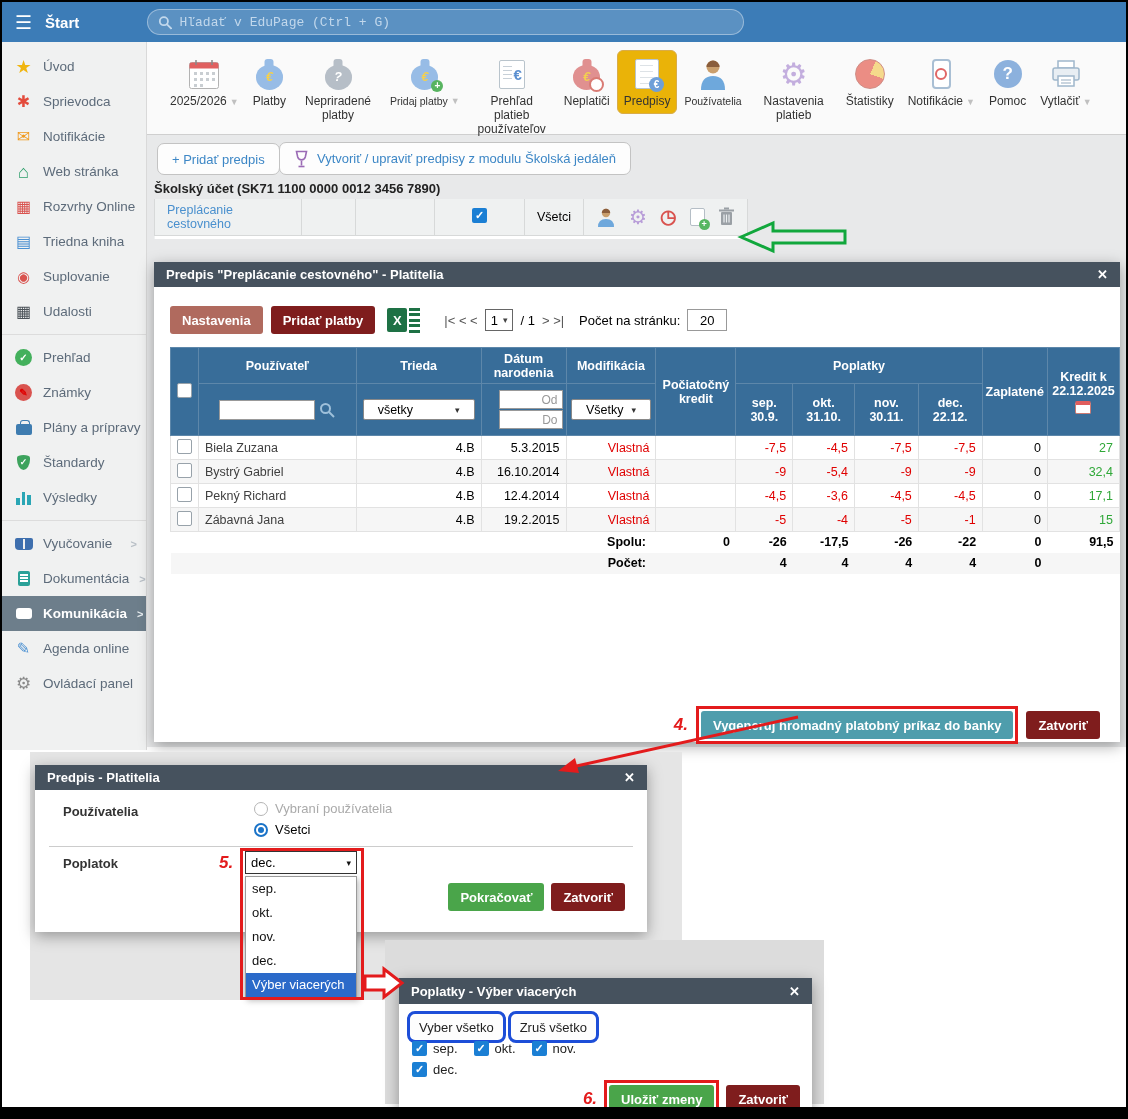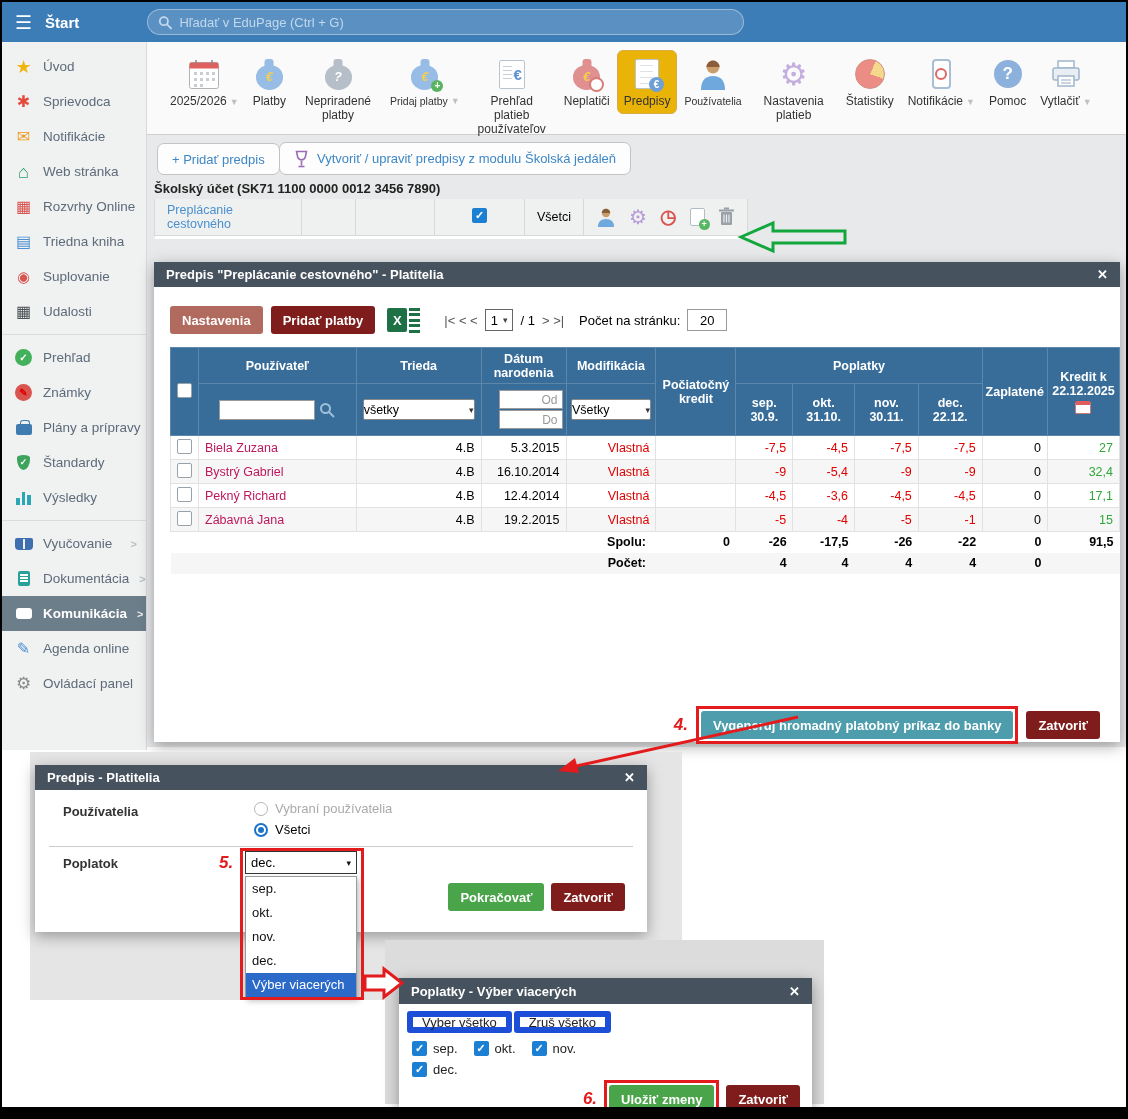--- a/index.html
+++ b/index.html
@@ -6,21 +6,21 @@
   html,body{background:#000}
   body{font-family:"Liberation Sans",sans-serif;width:1128px}
   #frame{position:relative;width:1128px;height:1119px;background:#000;overflow:hidden}
   #screen{position:absolute;left:2px;top:2px;width:1124px;height:1105px;background:#fff;overflow:hidden}
 
   
   .topbar{position:absolute;left:0;top:0;width:1124px;height:40px;background:#3c7cb7;display:flex;align-items:center;color:#fff;z-index:3}
   .burger{font-size:19px;margin-left:13px;cursor:pointer}
   .tb-title{font-weight:bold;font-size:15px;margin-left:13px}
   .searchbox{position:absolute;left:145px;top:7px;width:597px;height:26px;background:rgba(255,255,255,.16);border:1px solid rgba(255,255,255,.38);border-radius:13px;display:flex;align-items:center;padding:0 10px;gap:7px}
-  .searchbox input{background:transparent;border:none;outline:none;color:#000000;font-size:13px;width:100%;font-family:Liberation Sans, sans-serif}
+  .searchbox input{background:transparent;border:none;outline:none;color:#000000;font-size:13px;width:100%;font-family:Liberation Mono, monospace}
   .searchbox input::placeholder{color:#c2d8ec}
 
   
   .sidebar{position:absolute;left:0;top:40px;width:145px;height:708px;background:#f0f1f1;border-right:1px solid #d9d9d9;padding-top:7px;z-index:2}
   .side-item{height:35px;display:flex;align-items:center;padding-left:12px;gap:10px;font-size:13.5px;color:#5d6b7a;cursor:pointer}
   .side-item.sel{background:#6d7e8b;color:#fff;font-weight:bold}
   .side-div{height:1px;background:#dcdcdc;margin:5px 0}
   .chev{margin-left:auto;margin-right:9px;color:#b8bfc6;font-size:11px;font-weight:bold}
   .side-item.sel .chev{color:#e8edf0}
   .icn{width:19px;height:19px;display:flex;align-items:center;justify-content:center;font-size:16px;flex:none;line-height:1}
@@ -122,30 +122,30 @@
   .pag{display:flex;align-items:center;gap:7px;font-size:13px;color:#555;margin-left:12px}
   .pgsel{border:1px solid #666;height:22px;padding:0 5px;display:flex;align-items:center;gap:5px;background:#fff;color:#000;font-size:13px;cursor:pointer}
   .ppinput{width:40px;height:22px;border:1px solid #999;text-align:center;font-size:13px;font-family:inherit}
 
   .t2{border-collapse:collapse;table-layout:fixed;margin:13px 0 0 16px;font-size:12.5px}
   .t2 thead th{background:#386d99;color:#fff;font-weight:bold;border:1px solid #5d87aa;padding:2px 3px;text-align:center;vertical-align:middle}
   .t2 thead tr.r1 th{height:36px}
   .t2 thead tr.r2 th{height:52px}
   .t2 tbody td{border:1px solid #e2e2e2;height:24px;padding:2px 6px}
   .t2 tbody tr:nth-child(even) td{background:#f6f6f6}
-  .t2 .name{color:#be185d}
+  .t2 .name{color:#404040}
   .t2 .ctr{text-align:right}
   .t2 .rgt{text-align:right}
   .red{color:#e00000}
   .grn{color:#2fa838}
   .t2 tr.totals td{border:none;background:#fff;height:21px;font-weight:bold}
   .t2 .lab{text-align:right;padding-right:10px}
   .fsearch{display:flex;align-items:center;gap:4px;justify-content:center}
   .fsearch input{width:96px;height:20px;border:1px solid #999;font-size:12px;padding:0 3px;font-family:inherit}
-  .fakesel{background:#fff;border:1px solid #888;height:21px;display:flex;align-items:center;justify-content:space-between;padding:0 0;color:#000;font-size:12.5px;border-radius:2px;font-weight:normal;cursor:pointer}
+  .fakesel{background:#fff;border:1px solid #888;height:21px;display:flex;align-items:center;justify-content:space-between;padding:0 14px;color:#000;font-size:12.5px;border-radius:2px;font-weight:normal;cursor:pointer}
   .odto input{width:64px;height:19px;border:1px solid #999;text-align:right;font-size:12px;padding-right:4px;display:block;margin:1px 0 1px auto;font-family:inherit}
   .odto input::placeholder{color:#999}
   .kcal{width:16px;height:13px;background:#fff;border:1px solid #cc7a72;border-top:4px solid #e05d5d;border-radius:2px;margin:3px auto 0}
   .m1bottom{position:absolute;right:20px;bottom:17px;display:flex;align-items:center;gap:8px}
 
   
   .shade{position:absolute;background:#e5e5e5}
   #shade2{left:28px;top:750px;width:652px;height:248px;z-index:8}
   #modal2{left:33px;top:763px;width:612px;height:167px;z-index:10}
   .m2body{position:relative;height:142px}
@@ -160,21 +160,21 @@
   .ditem{height:24px;line-height:24px;padding-left:6px;font-size:13px;color:#111;cursor:pointer}
   .ditem.hl{background:#2b6ac9;color:#fff}
   #redbox2{position:absolute;left:238px;top:846px;width:124px;height:152px;border:3px solid #e31b1c;z-index:27;pointer-events:none}
 
   
   #shade3{left:383px;top:938px;width:439px;height:164px;background:#dcdcdc;z-index:14}
   #modal3{left:397px;top:976px;width:413px;height:152px;z-index:15}
   .m3head{height:26px}
   .m3body{position:relative;height:126px}
   .minibtns{position:absolute;left:8px;top:7px;display:flex;gap:2px}
-  .minibtn{border:6px solid #1d4ed8;background:#fdfdfd;border-radius:3px;height:22px;padding:0 9px;font-size:13px;color:#222;display:inline-flex;align-items:center;cursor:pointer}
+  .minibtn{border:3px solid #1d4ed8;background:#fdfdfd;border-radius:8px;height:32px;padding:0 9px;font-size:13px;color:#222;display:inline-flex;align-items:center;cursor:pointer}
   .cbrow{position:absolute;display:flex;gap:16px;font-size:13px;align-items:center;color:#222}
   .cbitem{display:flex;align-items:center;gap:6px}
   .m3bottom{position:absolute;right:12px;bottom:12px;display:flex;align-items:center;gap:7px}
 
   
   .arrow-svg{position:absolute;pointer-events:none}
 </style>
 </head>
 <body>
 

